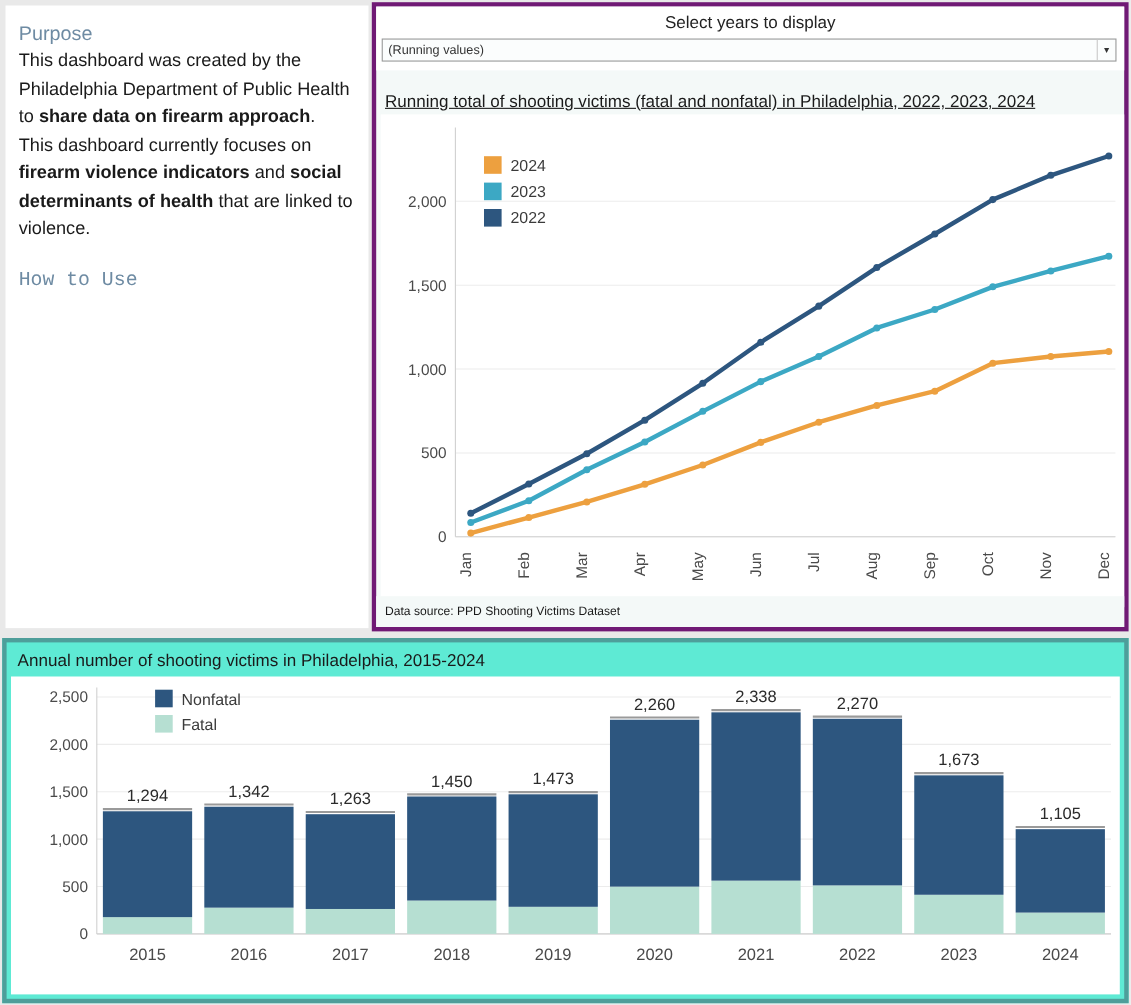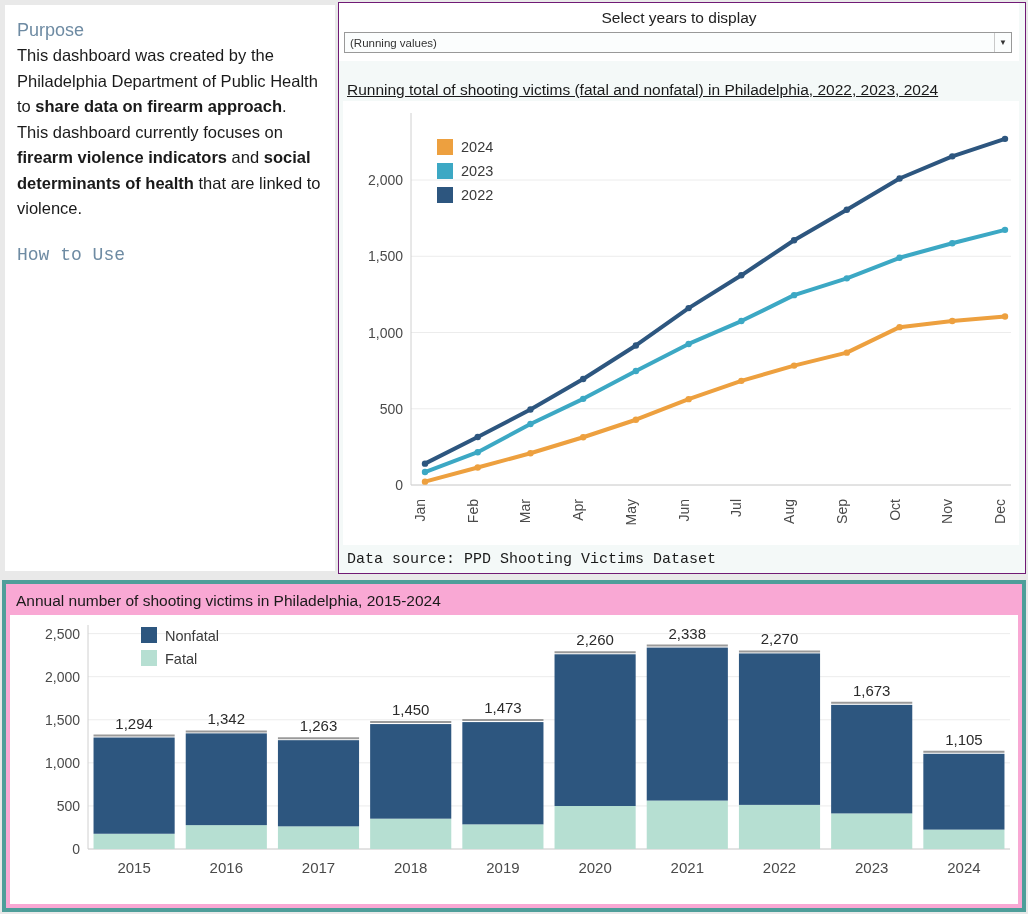--- a/index.html
+++ b/index.html
@@ -25,21 +25,21 @@
   }
   .section-body{
     font-size:16.5px;line-height:25.5px;color:#1a1a1a;margin:0;
   }
   .section-body b{font-weight:700;}
   #howto-head{margin-top:22px;font-family:Liberation Mono, monospace;}
 
   
   #line-panel{
     position:absolute;left:338px;top:2px;width:688px;height:572px;
-    border:1px solid #701a75;box-sizing:border-box;background:#f4f9f8;
+    border:4px solid #701a75;box-sizing:border-box;background:#f4f9f8;
   }
   #filter-zone{
     position:absolute;left:0;top:0;width:680px;height:58px;background:#ffffff;
   }
   #filter-title{
     position:absolute;left:0;top:6px;width:680px;text-align:center;
     font-size:15.5px;color:#222;
   }
   #filter-select{
     position:absolute;left:5px;top:29px;width:668px;height:21px;
@@ -58,34 +58,34 @@
     position:absolute;left:8px;top:78px;width:666px;
     font-size:15.5px;color:#1a1a1a;white-space:nowrap;text-decoration:underline;
   }
   #line-plot{
     position:absolute;left:4px;top:98px;width:676px;height:448px;background:#ffffff;
   }
   #line-source{
     position:absolute;left:0;bottom:0;width:680px;height:28px;
     background:#f4f9f8;display:flex;align-items:center;
   }
-  #line-source span{font-size:15px;color:#1a1a1a;padding-left:8px;font-family:Liberation Mono, monospace;}
+  #line-source span{font-size:11px;color:#1a1a1a;padding-left:8px;}
 
   
   svg text{font-family:"Liberation Sans", sans-serif;}
   .ytick{font-size:14px;fill:#4a4a4a;text-anchor:end;}
   .xtick-rot{font-size:14px;fill:#4a4a4a;text-anchor:end;}
   .gridline{stroke:#ececec;stroke-width:1;}
   .axisline{stroke:#d0d0d0;stroke-width:1;}
   .legend-txt{font-size:14.5px;fill:#3a3a3a;}
 
   
   #bar-panel{
     position:absolute;left:2px;top:580px;width:1024px;height:332px;
-    border:4px solid #4e9e9a;box-sizing:border-box;background:#f9a8d4;
+    border:4px solid #4e9e9a;box-sizing:border-box;background:#5eead4;
   }
   #bar-title{
     position:absolute;left:10px;top:8px;font-size:15.5px;color:#1a1a1a;
   }
   #bar-plot{
     position:absolute;left:4px;top:31px;width:1008px;height:289px;background:#ffffff;
   }
   .bar-lbl{font-size:15px;fill:#2b2b2b;text-anchor:middle;}
   .xcat{font-size:15px;fill:#4a4a4a;text-anchor:middle;}
 </style>

